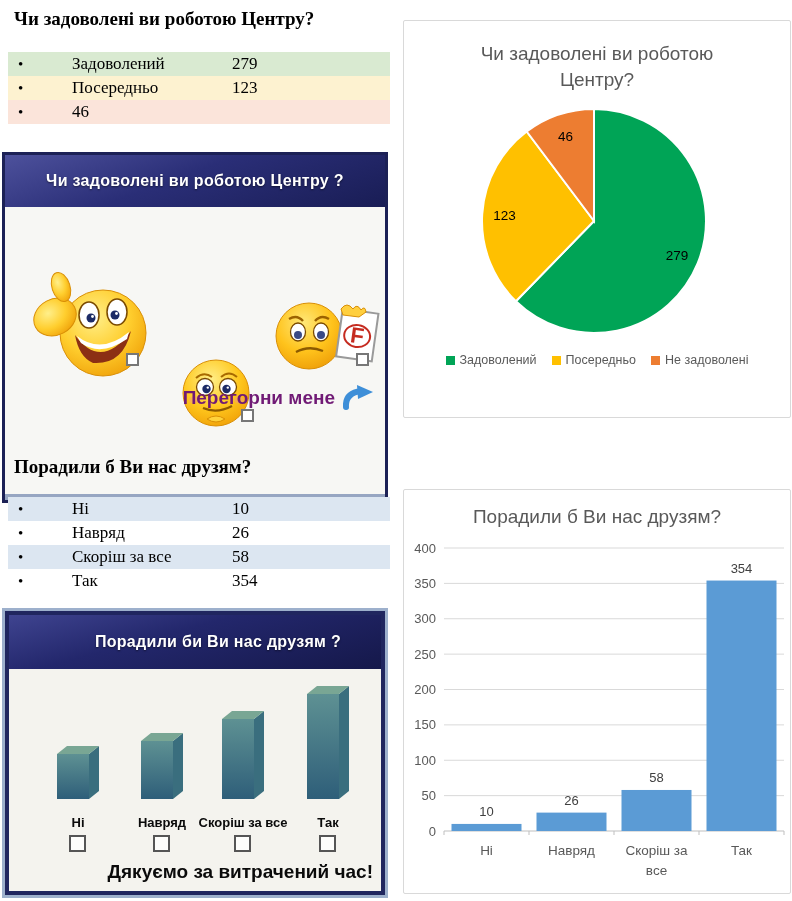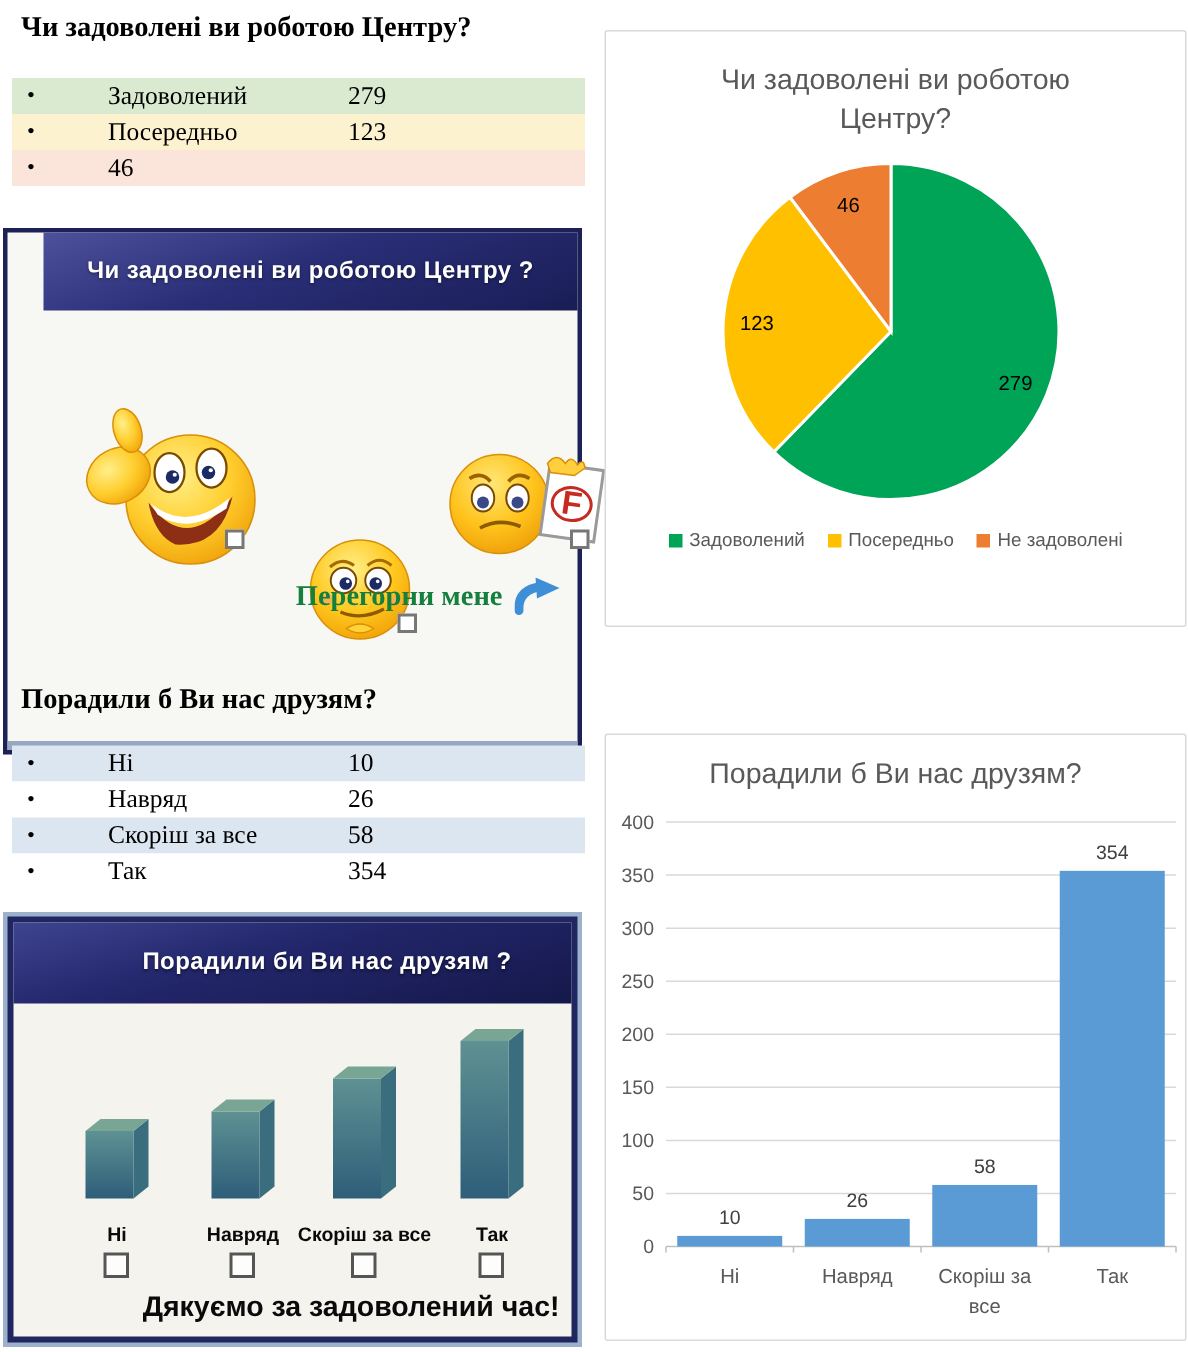--- a/index.html
+++ b/index.html
@@ -30,30 +30,30 @@
   #pie-title { margin:20px auto 2px; max-width:300px; }
   #bar-title { margin:14px auto 0; max-width:340px; }
   #pie-svg { display:block; margin:0 auto; }
   #pie-legend { display:flex; justify-content:center; align-items:center; gap:15px;
                 margin:6px 0 14px; }
   .legend-item { display:flex; align-items:center; gap:5px; color:#595959; font-size:12.5px; }
   .legend-swatch { width:9px; height:9px; display:inline-block; }
 
   
   .photo-card { position:absolute; left:2px; width:386px; }
-  #photo1 { top:152px; height:351px; border:3px solid #1c2156; background:#f7f7f4;padding-left:24px; }
+  #photo1 { top:152px; height:351px; border:3px solid #1c2156; background:#f7f7f4; }
   .p-header { position:relative; width:100%; height:52px;
               background:linear-gradient(160deg,#4d519c 0%, #2a2e77 45%, #191d55 100%);
               display:flex; align-items:center; justify-content:center; }
   .p-header span { color:#fff; font-weight:bold; font-size:16px; letter-spacing:.3px;
                    text-shadow:0 1px 2px rgba(0,0,0,.5); }
   #photo1 .p-body { position:relative; width:100%; height:208px; }
   .pcheck { position:absolute; width:13px; height:13px; background:#fff; border:2px solid #777; }
   .flip-row { position:absolute; right:10px; bottom:4px; display:flex; align-items:center; gap:8px; }
-  .flip-row span { font-weight:bold; font-size:19px; color:#15803d;font-family:Liberation Serif, serif; }
+  .flip-row span { font-weight:bold; font-size:19px; color:#701a75; }
   .p1-strip { position:absolute; left:0; bottom:0; width:100%; height:6px; background:#97a6c2; }
 
   #photo2 { top:608px; height:290px; border:3px solid #9db0cc; background:#20265f; padding:4px; }
   #photo2 .p2-inner { position:relative; width:100%; height:100%; background:#f4f3ee; }
   #photo2 .p-header { height:54px;
        background:linear-gradient(165deg,#3f4490 0%, #23276c 40%, #15184a 100%);padding-left:46px; }
   .col-label { position:absolute; transform:translateX(-50%); font-weight:bold;
                font-size:13px; color:#0a0a0a; white-space:nowrap; }
   .col-check { position:absolute; width:17px; height:17px; background:#fdfdfb; border:2px solid #555; }
   .thanks { position:absolute; right:8px; bottom:8px; font-weight:bold; font-size:19px; color:#0a0a0a; }
@@ -223,21 +223,21 @@
       <div id="photo2-labels">
           <span class="col-label" style="left:69px;top:200px">Ні</span>
           <span class="col-check" style="left:60px;top:220px;position:absolute"></span>
           <span class="col-label" style="left:153px;top:200px">Навряд</span>
           <span class="col-check" style="left:144px;top:220px;position:absolute"></span>
           <span class="col-label" style="left:234px;top:200px">Скоріш за все</span>
           <span class="col-check" style="left:225px;top:220px;position:absolute"></span>
           <span class="col-label" style="left:319px;top:200px">Так</span>
           <span class="col-check" style="left:310px;top:220px;position:absolute"></span>
         </div>
-      <div class="thanks">Дякуємо за задоволений час!</div>
+      <div class="thanks">Дякуємо за витрачений час!</div>
     </div>
   </div>
 
   <div id="chart1" class="chart-card">
     <div id="pie-title" class="chart-title">Чи задоволені ви роботою Центру?</div>
     <svg id="pie-svg" width="388" height="252" viewBox="0 0 388 252">
         <path d="M190,126 L190.0,14.0 A112,112 0 1 1 111.9,206.3 Z" fill="#00a456" stroke="#fff" stroke-width="2"></path>
         <text x="273.0" y="164.7" text-anchor="middle" font-size="13.5" fill="#000">279</text>
         <path d="M190,126 L111.9,206.3 A112,112 0 0 1 122.7,36.5 Z" fill="#ffc000" stroke="#fff" stroke-width="2"></path>
         <text x="100.6" y="125.3" text-anchor="middle" font-size="13.5" fill="#000">123</text>

